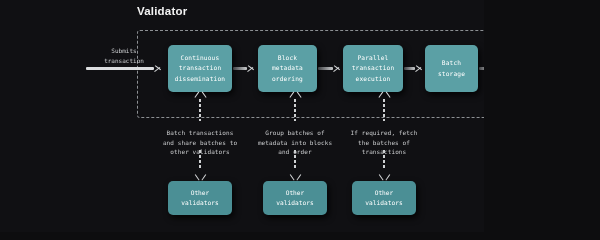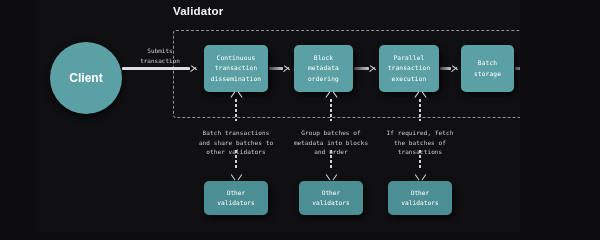--- a/index.html
+++ b/index.html
@@ -1,17 +1,17 @@
 <!DOCTYPE html>
 <html><head>
 <meta charset="utf-8">
 <style>
   html,body{margin:0;padding:0;background:#0d0d0f;}
   body{font-family:"DejaVu Sans Mono",monospace;}
-  #stage{position:relative;width:484px;height:232px;background:#101013;overflow:hidden;margin-left:36px;}
+  #stage{position:relative;width:484px;height:232px;background:#101013;overflow:hidden;}
 
   
   .group-title{
     position:absolute;left:137px;top:5px;
     font-family:"Liberation Sans",sans-serif;
     font-size:11.5px;font-weight:700;color:#f2f2f2;letter-spacing:.2px;
   }
   .group-box{
     position:absolute;left:137px;top:30px;width:448px;height:88px;
     border:1px dashed #8d9094;border-radius:3px;box-sizing:border-box;
@@ -121,23 +121,20 @@
   }
 </style>
 </head>
 <body>
 
 <div id="stage">
 
   <div class="group-title">Validator</div>
   <div class="group-box"></div>
 
-  <div class="client">
-    <span class="client-label">Client</span>
-  </div>
 
   <div class="submit-label">Submits<br>transaction</div>
   <div class="hconn c-client">
     <span class="bar"></span>
       <span class="head"></span>
   </div>
 
   <div class="sbox s0">
     <span class="txt">Continuous<br>transaction<br>dissemination</span>
   </div>

